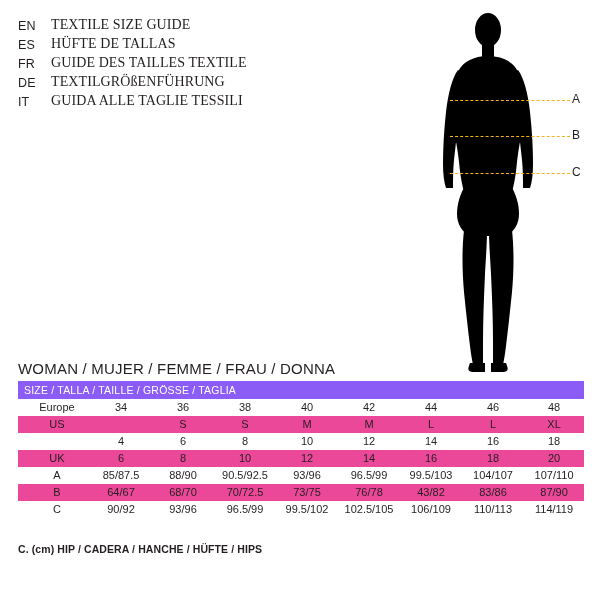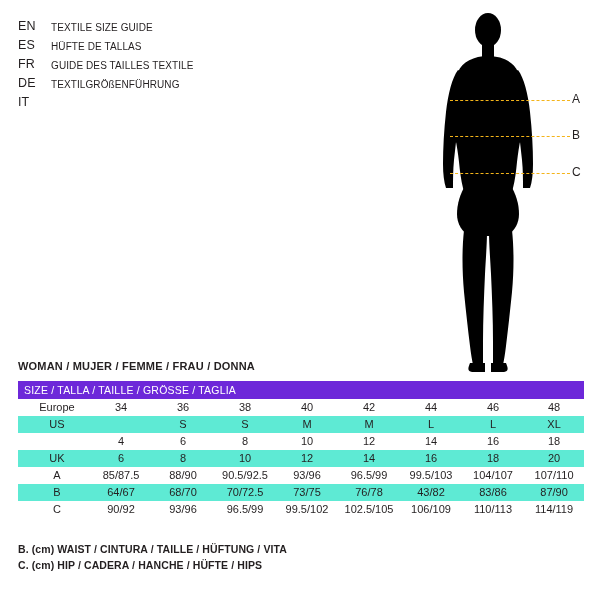--- a/index.html
+++ b/index.html
@@ -36,21 +36,22 @@
     font-size: 12.5px;
     letter-spacing: 0.1px;
   }
   .lang-code {
     width: 33px;
     flex: 0 0 33px;
     font-size: 12.5px;
   }
   .lang-text {
     flex: 1 1 auto;
-    font-size: 10px;
+    font-size: 14px;
+    font-family: Liberation Serif, serif;
   }
   
   .figure-wrap {
     position: absolute;
     left: 400px;
     top: 8px;
     width: 190px;
     height: 370px;
   }
   .measure-line {
@@ -65,22 +66,22 @@
     font-size: 12px;
     color: #231f20;
     left: 172px;
     transform: translateY(-8px);
   }
   
   .woman-heading {
     position: absolute;
     left: 18px;
     top: 360px;
-    font-size: 11px;
-    font-weight: bold;
+    font-size: 15px;
+    font-weight: normal;
     letter-spacing: 0.2px;
   }
   
   .table-wrap {
     position: absolute;
     left: 18px;
     top: 381px;
     width: 564px;
   }
   table.size {
@@ -91,36 +92,36 @@
   }
   table.size td, table.size th {
     padding: 0;
     height: 17px;
     line-height: 17px;
     text-align: center;
     font-weight: normal;
     font-size: 11px;
   }
   table.size tr.head td {
-    background: #6d28d9;
+    background: #8b5cf6;
     color: #ffffff;
     text-align: left;
     padding-left: 6px;
     font-size: 10.5px;
     letter-spacing: 0.2px;
     height: 18px;
     line-height: 18px;
   }
   table.size td.rowlabel {
     text-align: center;
     padding-left: 6px;
     margin-left: 32px;
   }
   tr.shade td {
-    background: #5eead4;
+    background: #ec4899;
   }
   tr.plain td {
     background: #ffffff;
   }
   
   .notes {
     position: absolute;
     left: 18px;
     top: 542px;
     width: 560px;
@@ -149,20 +150,21 @@
     <div class="lang-row">
       <div class="lang-code">FR</div>
       <div class="lang-text">GUIDE DES TAILLES TEXTILE</div>
     </div>
     <div class="lang-row">
       <div class="lang-code">DE</div>
       <div class="lang-text">TEXTILGRÖßENFÜHRUNG</div>
     </div>
     <div class="lang-row">
       <div class="lang-code">IT</div>
+      <div class="lang-text">GUIDA ALLE TAGLIE TESSILI</div>
     </div>
   </div>
 
   <div class="figure-wrap">
     <svg width="190" height="370" viewBox="0 0 190 370">
       <g fill="#000000">
 
         <ellipse cx="88" cy="22" rx="13" ry="17"></ellipse>
 
         <rect x="82" y="36" width="12" height="14"></rect>
@@ -332,17 +334,16 @@
           <td>102.5/105</td>
           <td>106/109</td>
           <td>110/113</td>
           <td>114/119</td>
         </tr>
       </tbody>
     </table>
   </div>
 
   <div class="notes">
-    <div class="note">B. (cm) WAIST / CINTURA / TAILLE / HÜFTUNG / VITA</div>
     <div class="note">C. (cm) HIP / CADERA / HANCHE / HÜFTE / HIPS</div>
   </div>
 
 </div>
 
 </body></html>

